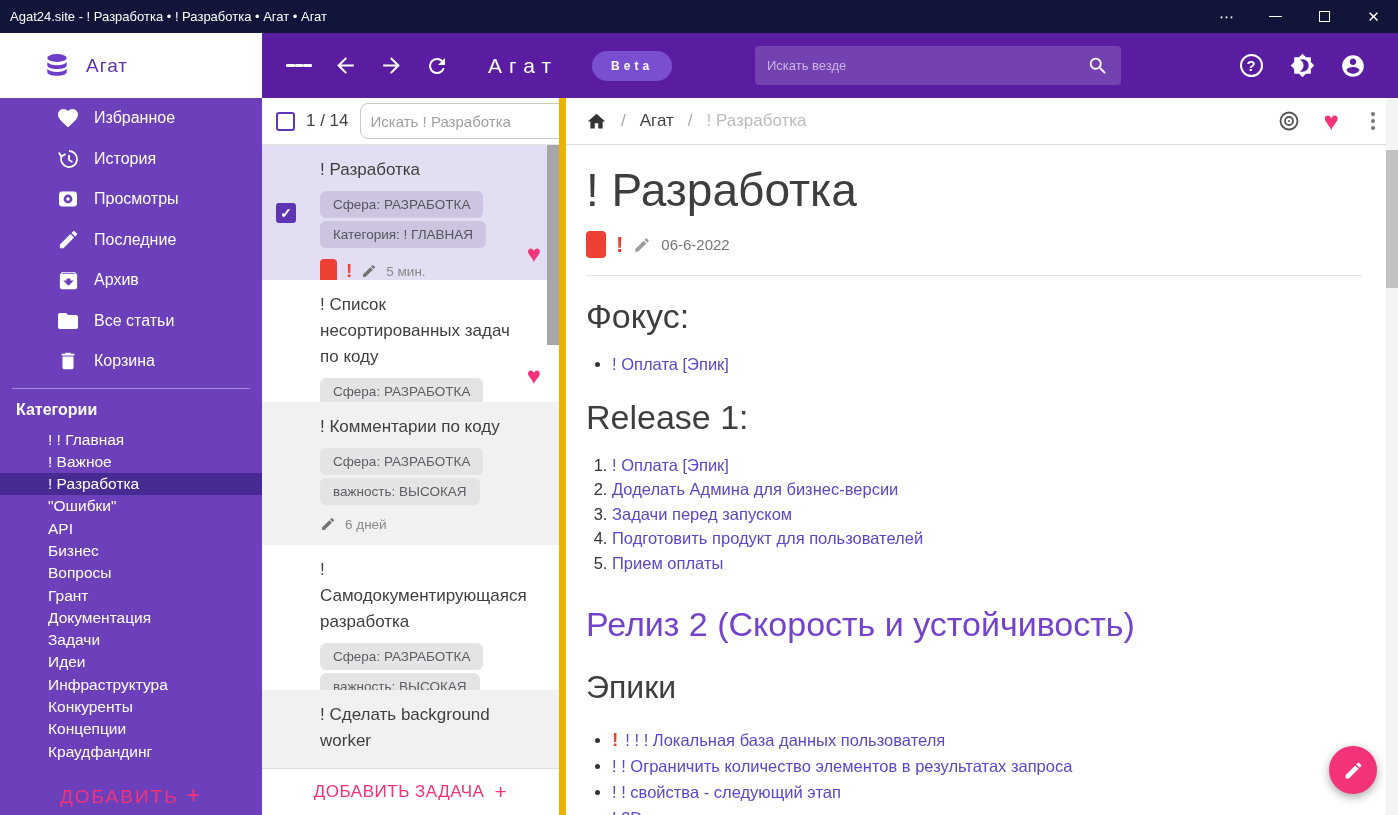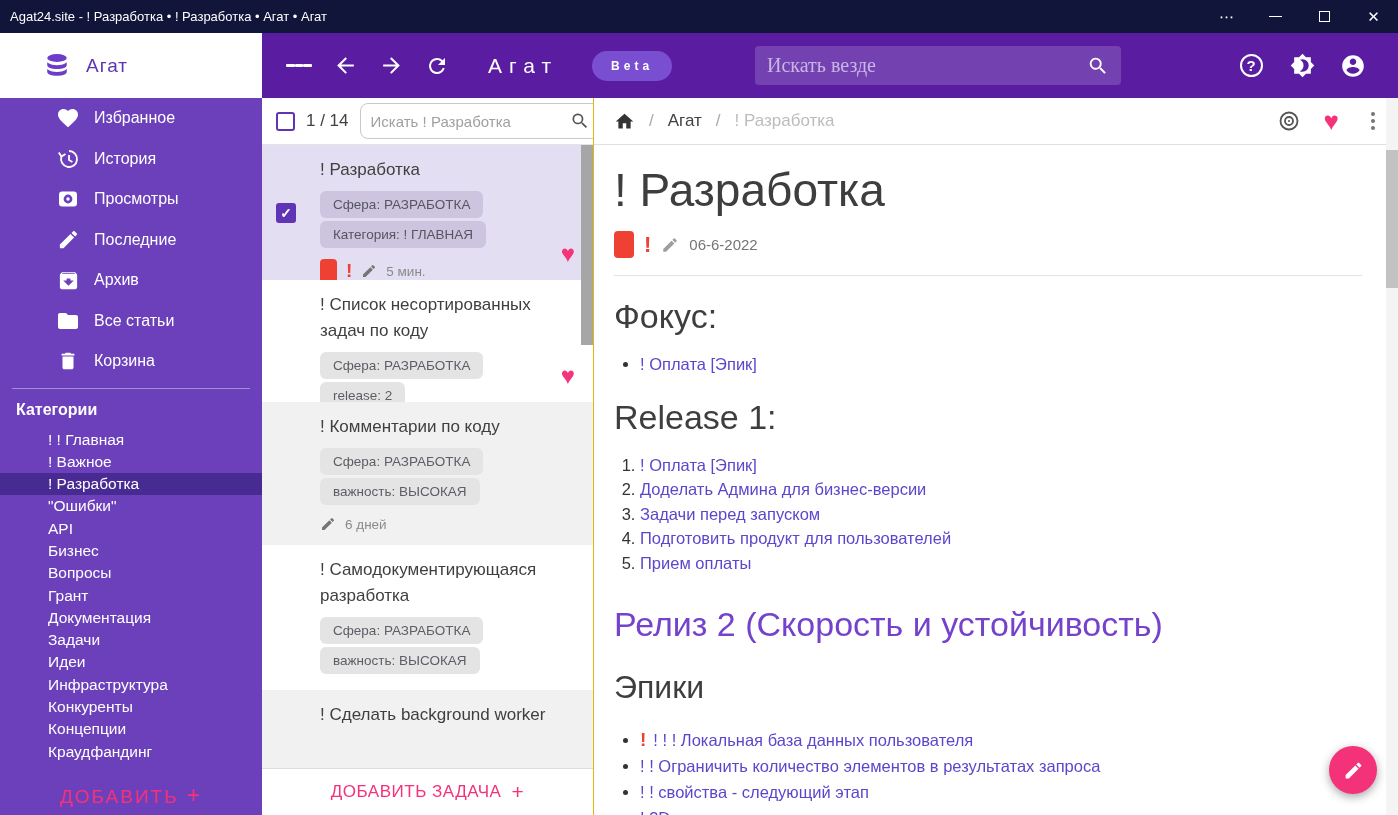--- a/index.html
+++ b/index.html
@@ -22,22 +22,22 @@
                display:flex; align-items:center; padding-left:44px; gap:16px; }
   .logo-text { color:#5e35b1; font-size:19px; letter-spacing:1px; }
   .hdr-left { position:absolute; left:286px; top:0; height:65px; display:flex; align-items:center; gap:20px; }
   .hdr-icon { width:26px; height:26px; display:flex; align-items:center; justify-content:center; }
   .burger div { width:22px; height:2.6px; background:#fff; margin:2.2px 0; border-radius:1px; }
   .app-title { color:#fff; font-size:21px; letter-spacing:7px; margin-left:18px; font-weight:500; }
   .beta-pill { background:#7a4ed0; color:#fff; border-radius:16px; padding:8px 19px;
                font-size:12px; letter-spacing:4px; margin-left:14px; font-weight:700; }
   .hdr-search { position:absolute; left:755px; top:13px; width:366px; height:39px;
                 background:rgba(255,255,255,0.16); border-radius:4px; display:flex; align-items:center; padding:0 12px; }
-  .hdr-search input { flex:1; background:transparent; border:none; outline:none; color:#c4b5fd; font-size:20px;
-                      font-family:Liberation Serif, serif; }
+  .hdr-search input { flex:1; background:transparent; border:none; outline:none; color:#c4b5fd; font-size:13px;
+                      font-family:Liberation Sans, sans-serif; }
   .hdr-search input::placeholder { color:#c7b6e6; }
   .hdr-actions { position:absolute; right:32px; top:0; height:65px; display:flex; align-items:center; gap:25px; }
   .help-circle { width:23px; height:23px; border:2px solid #fff; border-radius:50%; color:#fff;
                  font-size:15px; font-weight:700; display:flex; align-items:center; justify-content:center; }
 
   
   .cols { position:absolute; top:98px; left:0; right:0; bottom:0; display:flex; }
 
   
   .sidebar { width:262px; flex-shrink:0; background:#6c40ba; color:#fff; position:relative; overflow:hidden; }
@@ -45,21 +45,21 @@
   .nav-ico { width:26px; height:26px; display:flex; align-items:center; justify-content:center; flex-shrink:0; }
   .side-divider { border-top:1px solid rgba(255,255,255,0.4); margin:6px 12px 0 12px; }
   .cat-title { font-weight:700; font-size:16px; padding:12px 0 10px 16px; }
   .cat-item { height:22.3px; line-height:22.3px; padding-left:48px; font-size:15.5px; white-space:nowrap; cursor:pointer; }
   .cat-item.selected { background:#482a93; }
   .side-add { position:absolute; bottom:6px; left:0; right:0; text-align:center; color:#f4327a;
               font-size:19px; letter-spacing:2px; font-weight:500; cursor:pointer; }
   .side-add .plus { font-size:23px; font-weight:400; margin-left:8px; }
 
   
-  .list-panel { width:332px; flex-shrink:0; background:#fff; position:relative; border-right:1px solid #eab308; overflow:hidden; }
+  .list-panel { width:304px; flex-shrink:0; background:#fff; position:relative; border-right:7px solid #eab308; overflow:hidden; }
   .list-header { height:47px; border-bottom:1px solid #e4e4e4; display:flex; align-items:center; padding:0 10px 0 14px; gap:11px; }
   .cbx { width:19px; height:19px; border:2px solid #5f35b5; border-radius:3px; flex-shrink:0; cursor:pointer; }
   .list-count { font-size:17px; color:#424242; white-space:nowrap; }
   .list-search { flex:1; height:36px; border:1px solid #c9c9c9; border-radius:8px; display:flex; align-items:center; padding:0 10px; }
   .list-search input { flex:1; border:none; outline:none; font-size:15px; color:#424242; min-width:0;
                        font-family:"Liberation Sans", sans-serif; }
   .list-search input::placeholder { color:#a0a0a0; }
   .kebab { width:22px; display:flex; flex-direction:column; align-items:center; gap:3px; cursor:pointer; }
   .kebab i { width:4px; height:4px; border-radius:50%; background:#757575; }
 

